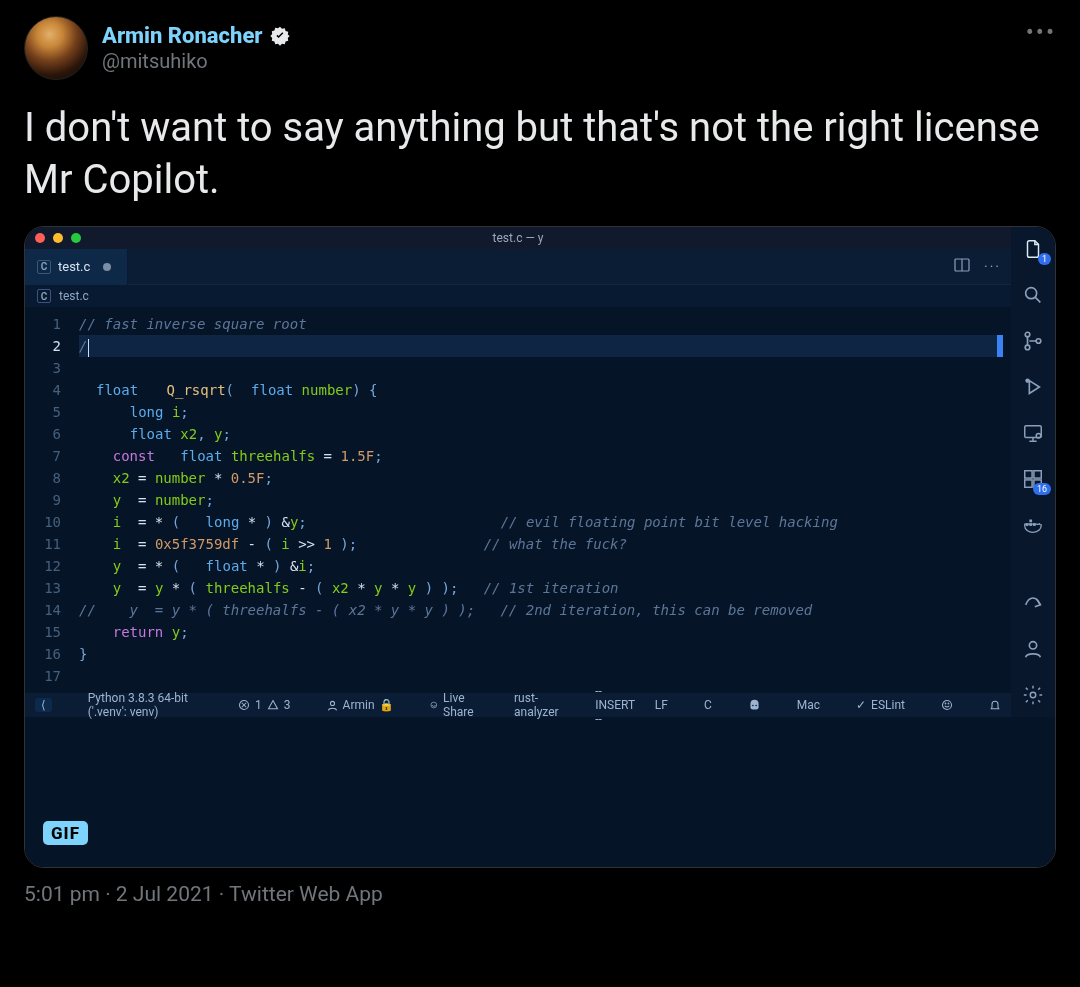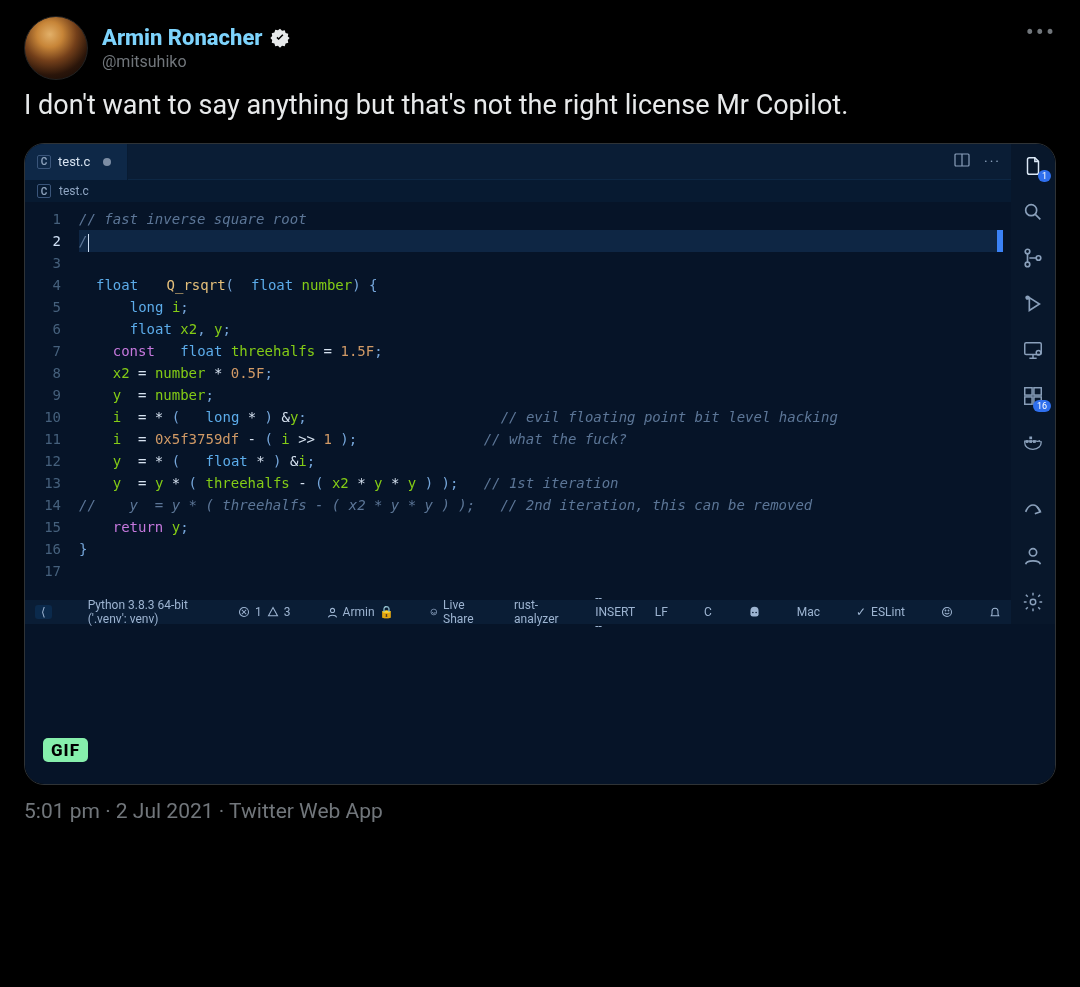--- a/index.html
+++ b/index.html
@@ -20,28 +20,28 @@
   }
   .tweet-author { display: flex; gap: 14px; align-items: center; }
   .avatar {
     width: 64px; height: 64px; border-radius: 50%; overflow: hidden; flex: 0 0 auto;
     background: radial-gradient(circle at 40% 28%, #e2b069 0%, #c78538 22%, #733f1a 46%, #2a150a 70%, #0c0604 100%);
     border: 1px solid #222;
   }
   .author-names { display: flex; flex-direction: column; line-height: 1.2; }
   .display-name-row { display: flex; align-items: center; gap: 6px; }
   .display-name { font-weight: 800; font-size: 22px; color: #7dd3fc; }
-  .handle { color: #71767b; font-size: 16px; }
+  .handle { color: #71767b; font-size: 20px; }
   .verified-badge {
     width: 22px; height: 22px; display: inline-flex; align-items: center; justify-content: center;
   }
   .more-dots { color: #71767b; font-size: 24px; line-height: 1; padding-top: 4px; letter-spacing: 2px; user-select: none; }
   .tweet-body {
-    margin-top: 8px;
-    font-size: 27px;
+    margin-top: 22px;
+    font-size: 40px;
     line-height: 1.3;
     color: #e7e9ea;
   }
   .tweet-media {
     margin-top: 20px;
     border: 1px solid #2f3336;
     border-radius: 20px;
     overflow: hidden;
     position: relative;
   }
@@ -137,21 +137,21 @@
     font-size: 9px; border-radius: 8px; padding: 0 4px; line-height: 12px; text-align: center;
   }
   .statusbar {
     height: 24px; background: #0a1d35; color: #9db4d1; font-size: 12px;
     display: flex; align-items: center; justify-content: space-between;
     padding: 0 10px;
   }
   .statusbar .left, .statusbar .right { display: flex; align-items: center; gap: 16px; }
   .sb-item { display: flex; align-items: center; gap: 5px; padding-left: 20px; }
   .gif-badge {
-    position: absolute; left: 18px; bottom: 22px; background: #86efac; color: #000;
+    position: absolute; left: 18px; bottom: 22px; background: #7dd3fc; color: #000;
     font-weight: 800; font-size: 17px; padding: 2px 8px; border-radius: 5px; letter-spacing: 1px;
   }
   .toprow { display: flex; }
   .editor-main { flex: 1; display: flex; flex-direction: column; min-width: 0; }
 </style>
 </head>
 <body>
 
 <div class="tweet">
   <div class="tweet-header">
@@ -173,20 +173,28 @@
     <div class="more-dots">•••</div>
   </div>
 
   <div class="tweet-body">I don't want to say anything but that's not the right license Mr Copilot.</div>
 
   <div class="tweet-media">
     <div class="editor-window">
       <div class="toprow">
         <div class="editor-main">
 
+          <div class="titlebar">
+            <div class="traffic-lights">
+              <div class="traffic-light tl-red"></div>
+              <div class="traffic-light tl-yellow"></div>
+              <div class="traffic-light tl-green"></div>
+            </div>
+            <div class="titlebar-title">test.c — y</div>
+          </div>
 
           <div class="tabbar">
             <div class="tabs-left">
               <div class="editor-tab">
                 <span class="tab-lang-icon">C</span>
                 <span>test.c</span>
                 <span class="tab-modified"></span>
               </div>
             </div>
             <div class="tabs-right">

